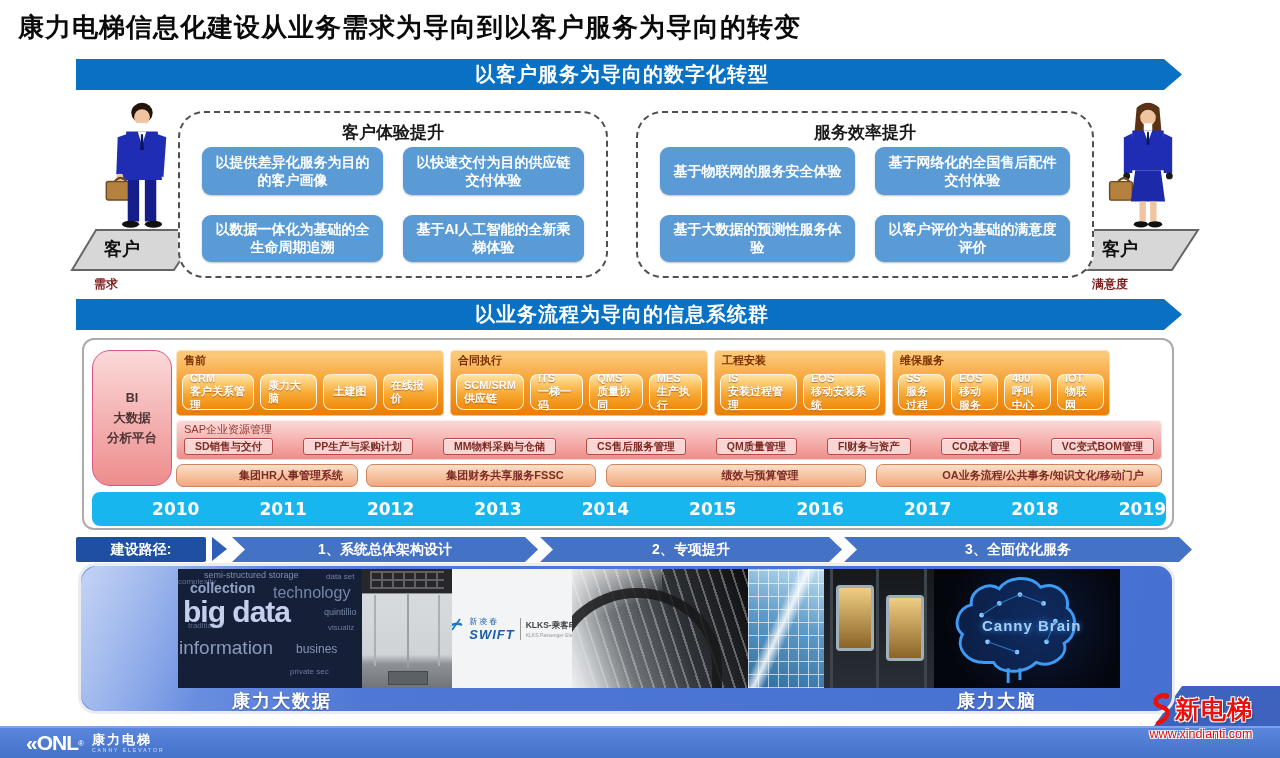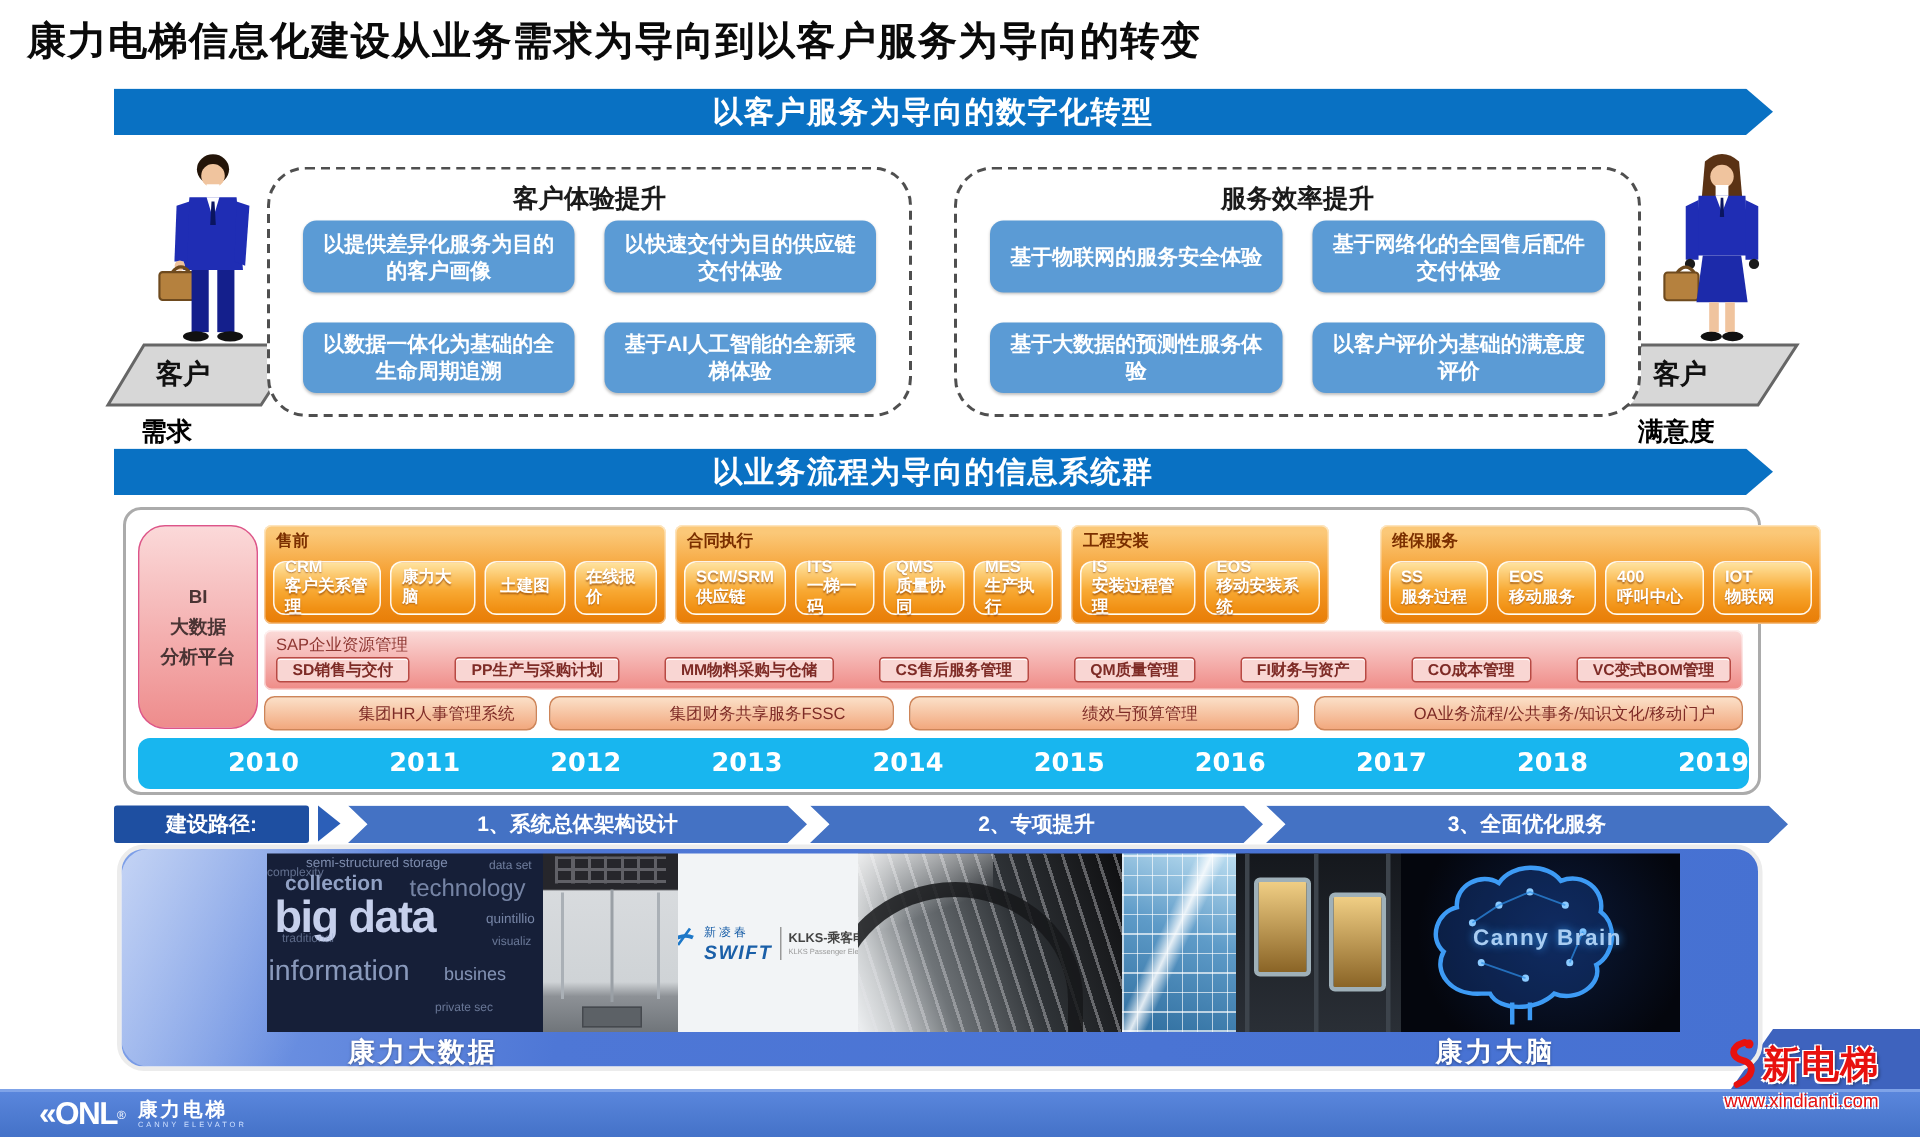--- a/index.html
+++ b/index.html
@@ -12,21 +12,21 @@
   .banner{left:76px;width:1106px;height:31px;background:#0971C3;color:#fff;
           display:flex;align-items:center;justify-content:center;font-size:20px;font-weight:bold;
           clip-path:polygon(0 0,calc(100% - 18px) 0,100% 50%,calc(100% - 18px) 100%,0 100%);
           padding-right:14px;box-sizing:border-box;letter-spacing:1px;}
   #banner-top{top:59px;}
   #banner-mid{top:299px;}
 
   
   .platform-wrap{width:132px;height:44px;}
   .platform-label{position:absolute;left:34px;top:9px;font-size:18px;font-weight:bold;color:#111;}
-  .caption{font-size:17px;font-weight:bold;color:#000000;}
+  .caption{font-size:12px;font-weight:bold;color:#7f1d1d;}
 
   
   .dashed-box{border:2px dashed #4f4f4f;border-radius:26px;box-sizing:border-box;background:#fff;}
   #exp-box{left:178px;top:111px;width:430px;height:167px;}
   #eff-box{left:636px;top:111px;width:458px;height:167px;}
   .dbox-title{position:absolute;top:8px;left:0;right:0;text-align:center;font-size:17px;font-weight:bold;color:#1a1a1a;}
   .dbox-grid{position:absolute;left:22px;right:22px;top:34px;bottom:14px;display:grid;
              grid-template-columns:1fr 1fr;grid-template-rows:1fr 1fr;column-gap:20px;row-gap:20px;}
   .btn-blue{background:#5B9BD5;border-radius:9px;color:#fff;font-size:14px;font-weight:bold;
             display:flex;align-items:center;justify-content:center;text-align:center;
@@ -54,21 +54,21 @@
   #sap-row{left:176px;top:420px;width:986px;height:40px;border-radius:5px;
            background:linear-gradient(#FBDBD9,#EF8B87);box-shadow:inset 0 0 0 1px rgba(255,255,255,.6);}
   .sap-label{position:absolute;top:2px;left:8px;font-size:11px;font-weight:normal;color:#8F3833;}
   .sap-btns{position:absolute;left:8px;right:8px;bottom:5px;height:17px;display:flex;justify-content:space-between;}
   .sbtn{background:#F9D6D3;border:1px solid #B84A44;border-radius:3px;color:#7E2B26;
         font-size:10.5px;font-weight:bold;display:flex;align-items:center;justify-content:center;
         box-shadow:inset 0 1px 0 #fff;padding:0 10px;white-space:nowrap;}
 
   .gbtn{position:absolute;top:464px;height:23px;border-radius:7px;box-sizing:border-box;
         background:linear-gradient(#FBE0C8,#F2A87E);border:1px solid #CE8559;color:#7E2B26;
-        font-size:11px;font-weight:normal;display:flex;align-items:center;justify-content:center;white-space:nowrap;padding-left:48px;}
+        font-size:11px;font-weight:bold;display:flex;align-items:center;justify-content:center;white-space:nowrap;padding-left:48px;}
 
   #timeline{left:92px;top:492px;width:1074px;height:34px;border-radius:8px;background:#18B6EF;
             display:flex;align-items:center;}
   .year{flex:1;text-align:right;color:#fff;font-size:17px;font-weight:bold;
         font-family:"DejaVu Sans","Liberation Sans",sans-serif;}
 
   
   #path-label{left:76px;top:537px;width:130px;height:25px;background:#1E4FA1;color:#fff;
               font-size:14px;font-weight:bold;display:flex;align-items:center;justify-content:center;border-radius:2px;}
   #path-tri{left:212px;top:537px;width:0;height:0;border-top:12.5px solid transparent;
@@ -316,21 +316,21 @@
         <div>IS</div>
           <div>安装过程管理</div>
       </div>
       <div class="obtn">
         <div>EOS</div>
           <div>移动安装系统</div>
       </div>
     </div>
   </div>
 
-  <div class="abs section" style="left:920px;width:294px">
+  <div class="abs section" style="left:892px;width:218px">
     <div class="sec-label">维保服务</div>
     <div class="sec-btns">
       <div class="obtn">
         <div>SS</div>
           <div>服务过程</div>
       </div>
       <div class="obtn">
         <div>EOS</div>
           <div>移动服务</div>
       </div>

